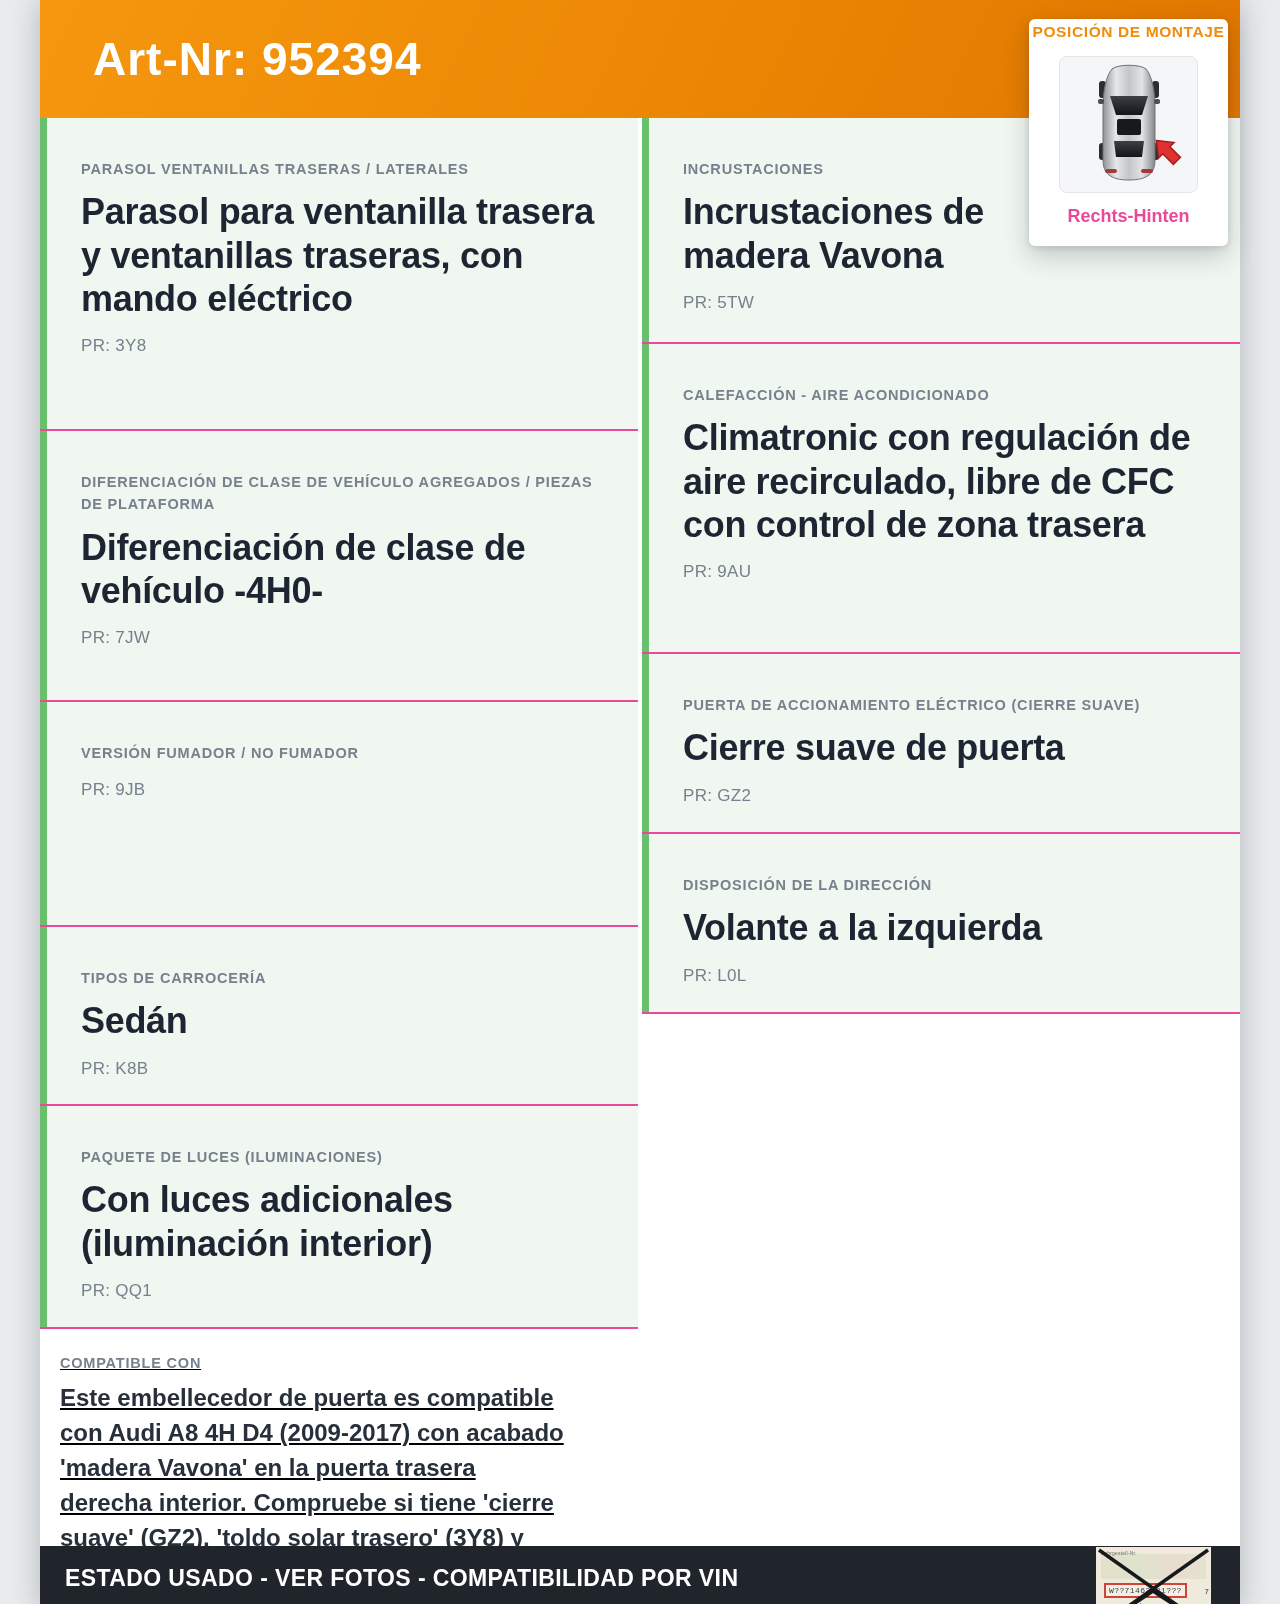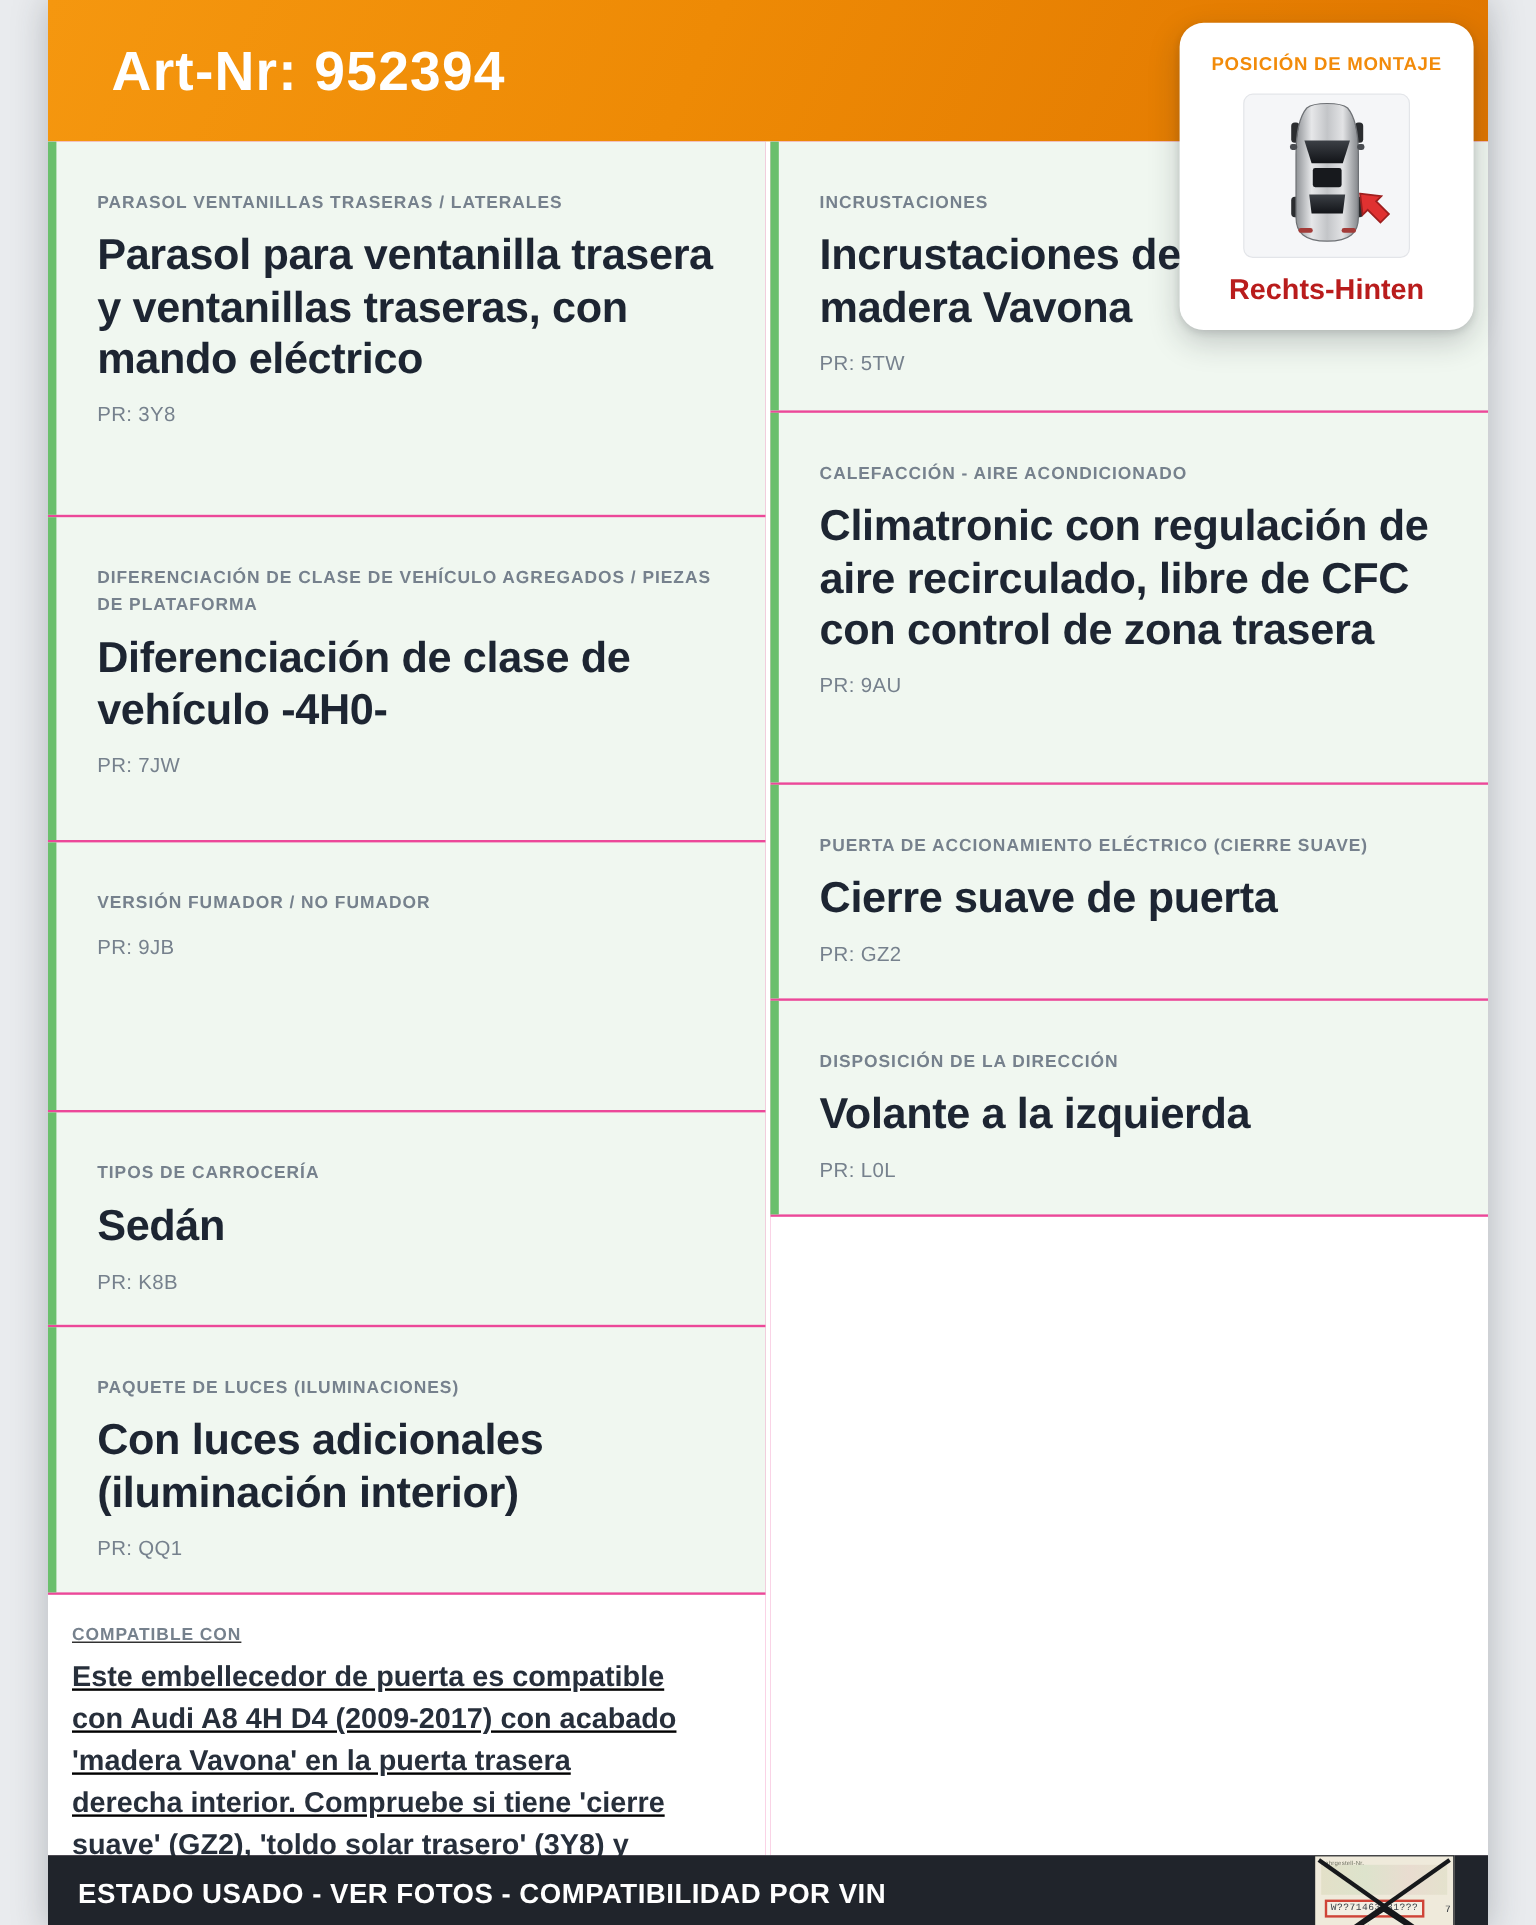--- a/index.html
+++ b/index.html
@@ -34,25 +34,25 @@
     font-weight:bold;
     letter-spacing:1px;
     margin:0;
     text-align:right;
   }
   
   .mount-card {
     position:absolute;
     top:19px;
     right:12px;
-    width:245px;
+    width:199px;
     background:#ffffff;
-    border-radius:20px;
+    border-radius:6px;
     box-shadow:0 10px 26px rgba(30,35,45,.22), 0 2px 6px rgba(30,35,45,.12);
-    padding:26px 0 19px;
+    padding:4px 0 19px;
     text-align:center;
     z-index:5;
   }
   .mount-title {
     color:#f28b0a;
     font-size:15.5px;
     font-weight:bold;
     letter-spacing:.6px;
   }
   .mount-imgbox {
@@ -67,22 +67,22 @@
     align-items:center;
     justify-content:center;
   }
   .arrow-icon {
     position:absolute;
     right:12px;
     bottom:19px;
   }
   .mount-label {
     margin-top:13px;
-    color:#b91c1c;
-    font-size:24px;
+    color:#ec4899;
+    font-size:18px;
     font-weight:bold;
   }
   
   .main {
     display:grid;
     grid-template-columns:1fr 1fr;
     column-gap:4px;
     background:#ffffff;
     min-height:1398px;
     flex:1 1 auto;

